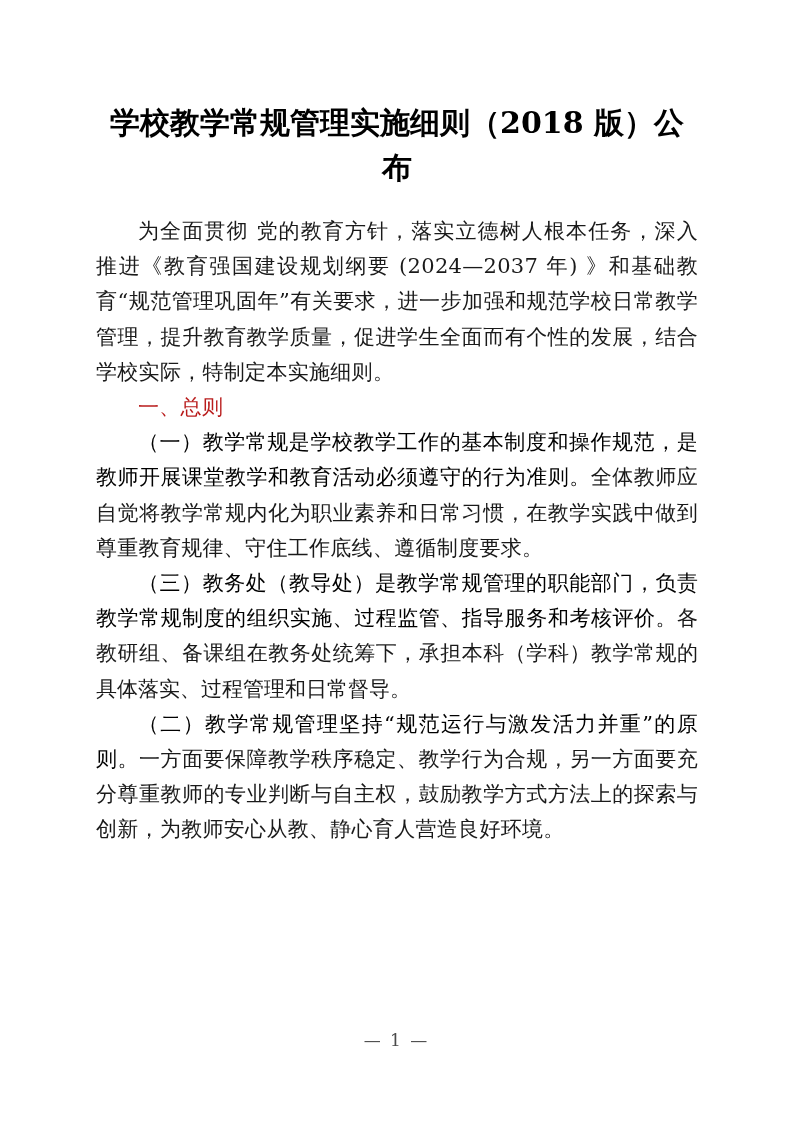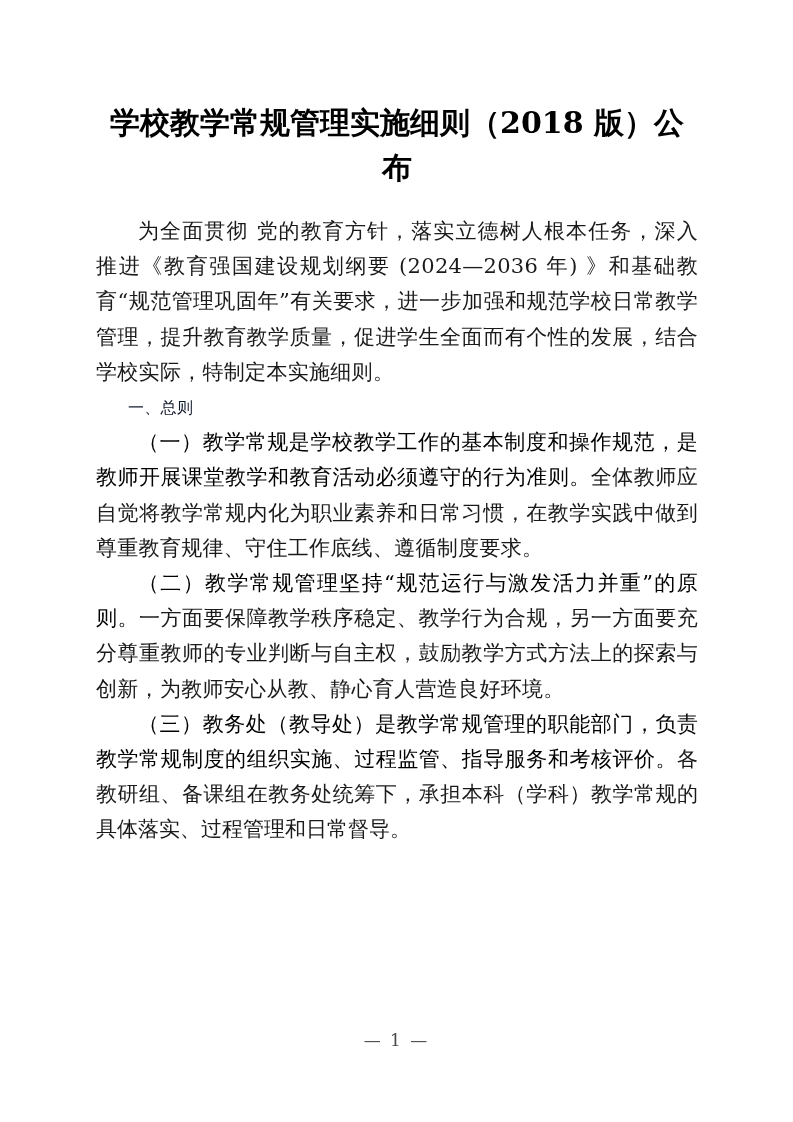--- a/index.html
+++ b/index.html
@@ -59,23 +59,23 @@
     letter-spacing: 0px;
   }
 
   .para b, .para .bold {
     font-weight: normal;
     color: #000000;
   }
 
   .heading-line {
     font-family: "DejaVu Serif", "Liberation Serif", serif;
-    font-size: 16px;
+    font-size: 21px;
     line-height: 35.2px;
-    color: #0f172a;
+    color: #b91c1c;
     margin: 0;
     text-indent: 2em;
     letter-spacing: 0.3px;
   }
 
   .footer {
     position: absolute;
     left: 0;
     top: 1030px;
     width: 793px;
@@ -88,28 +88,28 @@
 </style>
 </head>
 <body>
 
 <div class="page">
 
   <div class="content">
 
     <h1 class="doc-title">学校教学常规管理实施细则（2018 版）公布</h1>
 
-    <p class="para">为全面贯彻 党的教育方针，落实立德树人根本任务，深入推进《教育强国建设规划纲要 (2024—2036 年) 》和基础教育“规范管理巩固年”有关要求，进一步加强和规范学校日常教学管理，提升教育教学质量，促进学生全面而有个性的发展，结合学校实际，特制定本实施细则。</p>
+    <p class="para">为全面贯彻 党的教育方针，落实立德树人根本任务，深入推进《教育强国建设规划纲要 (2024—2037 年) 》和基础教育“规范管理巩固年”有关要求，进一步加强和规范学校日常教学管理，提升教育教学质量，促进学生全面而有个性的发展，结合学校实际，特制定本实施细则。</p>
 
     <p class="heading-line">一、总则</p>
 
     <p class="para"><span class="bold">（一）教学常规是学校教学工作的基本制度和操作规范，是教师开展课堂教学和教育活动必须遵守的行为准则。</span><span>全体教师应自觉将教学常规内化为职业素养和日常习惯，在教学实践中做到尊重教育规律、守住工作底线、遵循制度要求。</span></p>
 
+    <p class="para tight"><span class="bold">（三）教务处（教导处）是教学常规管理的职能部门，负责教学常规制度的组织实施、过程监管、指导服务和考核评价。</span><span>各教研组、备课组在教务处统筹下，承担本科（学科）教学常规的具体落实、过程管理和日常督导。</span></p>
+
     <p class="para"><span class="bold">（二）教学常规管理坚持“规范运行与激发活力并重”的原则。</span><span>一方面要保障教学秩序稳定、教学行为合规，另一方面要充分尊重教师的专业判断与自主权，鼓励教学方式方法上的探索与创新，为教师安心从教、静心育人营造良好环境。</span></p>
-
-    <p class="para tight"><span class="bold">（三）教务处（教导处）是教学常规管理的职能部门，负责教学常规制度的组织实施、过程监管、指导服务和考核评价。</span><span>各教研组、备课组在教务处统筹下，承担本科（学科）教学常规的具体落实、过程管理和日常督导。</span></p>
 
 
   </div>
 
   <div class="footer">— 1 —</div>
 
 </div>
 
 </body></html>

